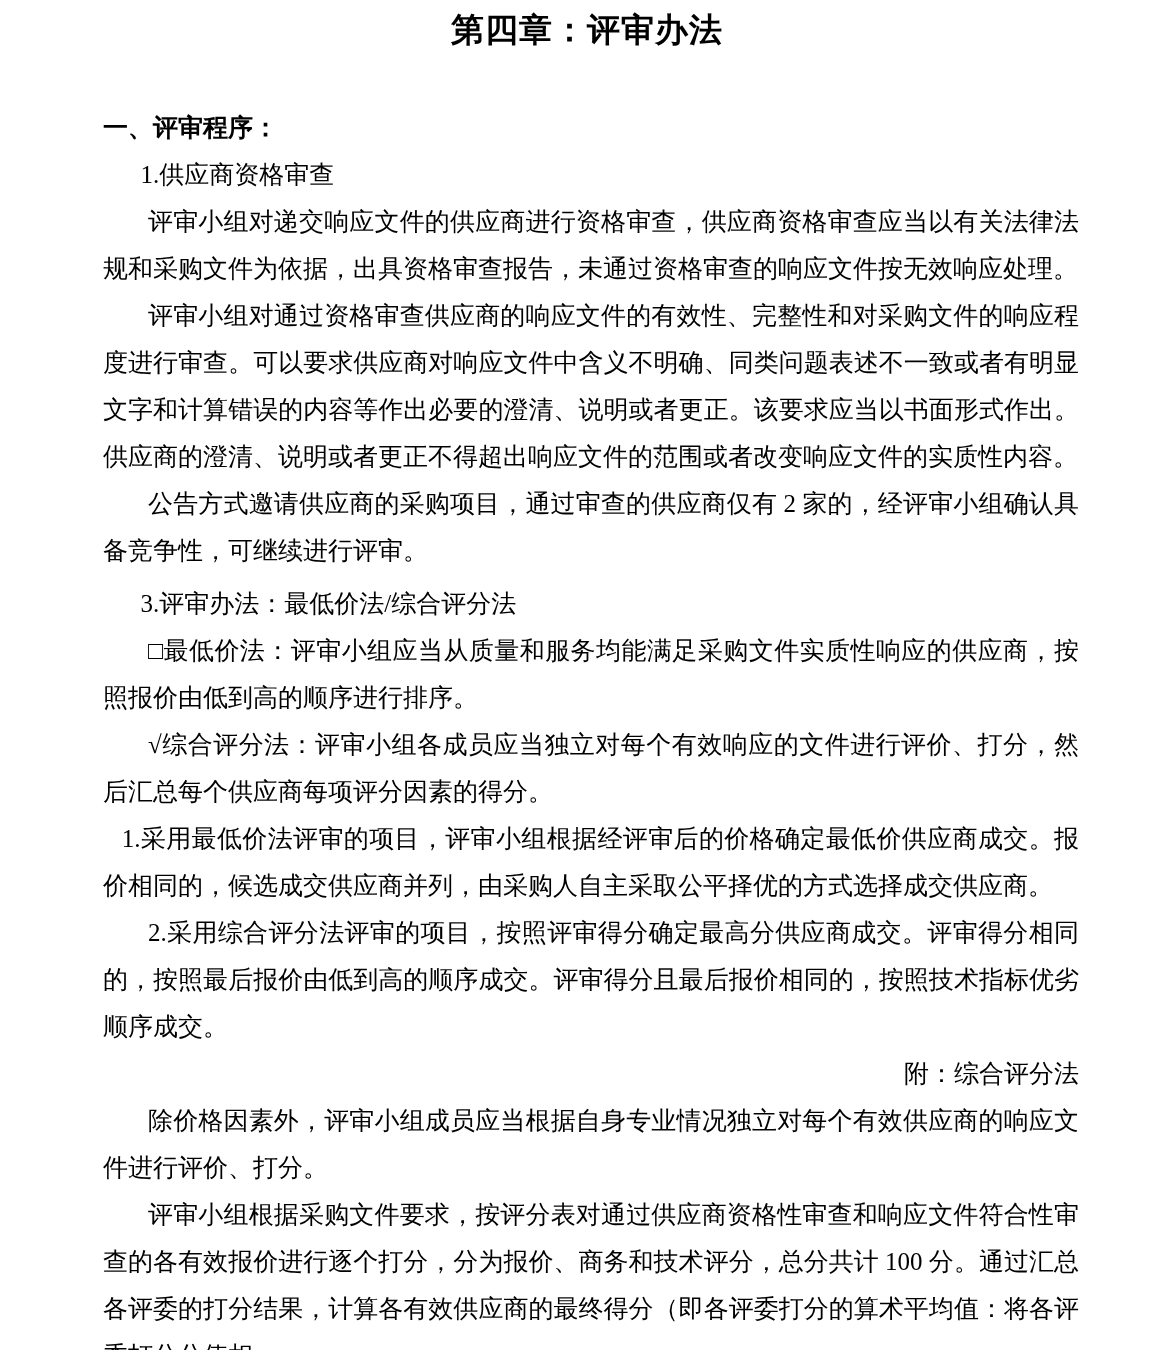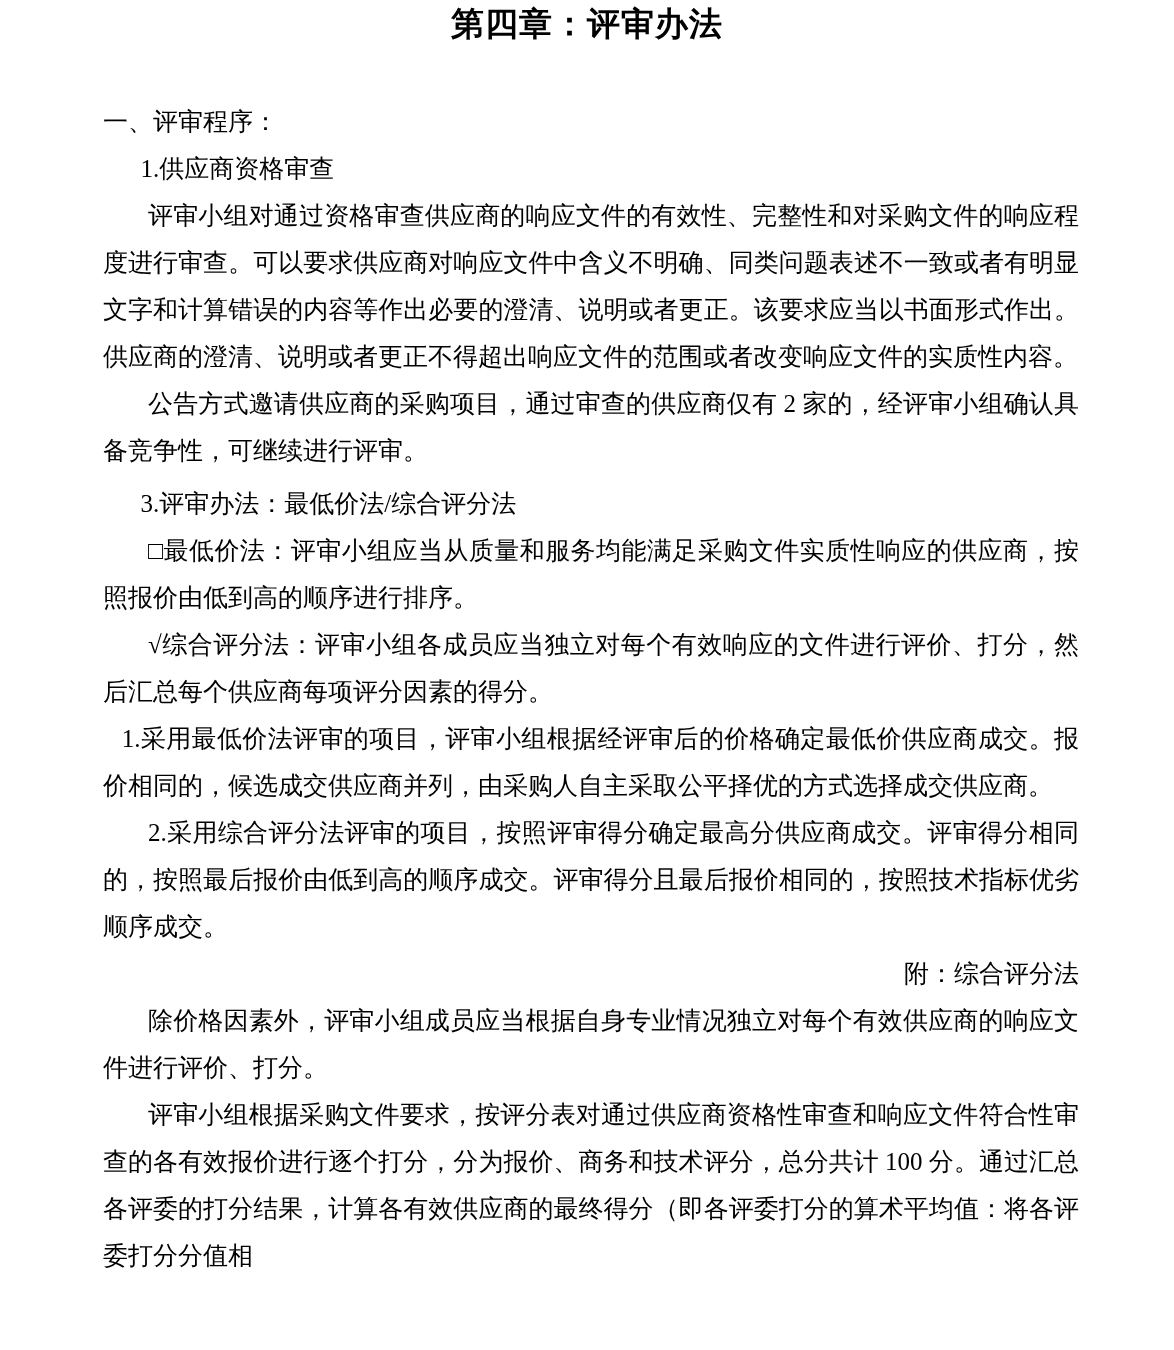--- a/index.html
+++ b/index.html
@@ -10,40 +10,41 @@
   .page {
     position: relative;
     width: 1174px;
     height: 1350px;
     background: #ffffff;
     color: #000000;
     overflow: hidden;
     font-family: "Liberation Serif", "DejaVu Serif", serif;
   }
   .doc-title {
+    padding-top: 6px;
     margin: 0 0 50px 0;
     font-size: 33px;
     font-weight: bold;
     line-height: 48px;
     text-align: center;
     letter-spacing: 1px;
   }
   .doc-body {
     margin-left: 103px;
     width: 976px;
     font-size: 25px;
     line-height: 47px;
     text-align: justify;
   }
   .doc-body p {
     margin: 0;
     padding: 0;
   }
   .heading {
-    font-weight: normal;
+    font-weight: bold;
     text-indent: 0;
     text-align: left;
   }
   .item {
     text-indent: 1.5em;
     text-align: left;
   }
   .item.space-before {
     margin-top: 6px;
   }
@@ -66,20 +67,21 @@
 <div class="page">
 
   <h1 class="doc-title">第四章：评审办法</h1>
 
   <div class="doc-body">
 
     <p class="heading">一、评审程序：</p>
 
     <p class="item">1.供应商资格审查</p>
 
+    <p class="indent">评审小组对递交响应文件的供应商进行资格审查，供应商资格审查应当以有关法律法规和采购文件为依据，出具资格审查报告，未通过资格审查的响应文件按无效响应处理。</p>
 
 
     <p class="indent">评审小组对通过资格审查供应商的响应文件的有效性、完整性和对采购文件的响应程度进行审查。可以要求供应商对响应文件中含义不明确、同类问题表述不一致或者有明显文字和计算错误的内容等作出必要的澄清、说明或者更正。该要求应当以书面形式作出。供应商的澄清、说明或者更正不得超出响应文件的范围或者改变响应文件的实质性内容。</p>
 
     <p class="indent">公告方式邀请供应商的采购项目，通过审查的供应商仅有 2 家的，经评审小组确认具备竞争性，可继续进行评审。</p>
 
     <p class="item space-before">3.评审办法：最低价法/综合评分法</p>
 
     <p class="indent">□最低价法：评审小组应当从质量和服务均能满足采购文件实质性响应的供应商，按照报价由低到高的顺序进行排序。</p>
 

